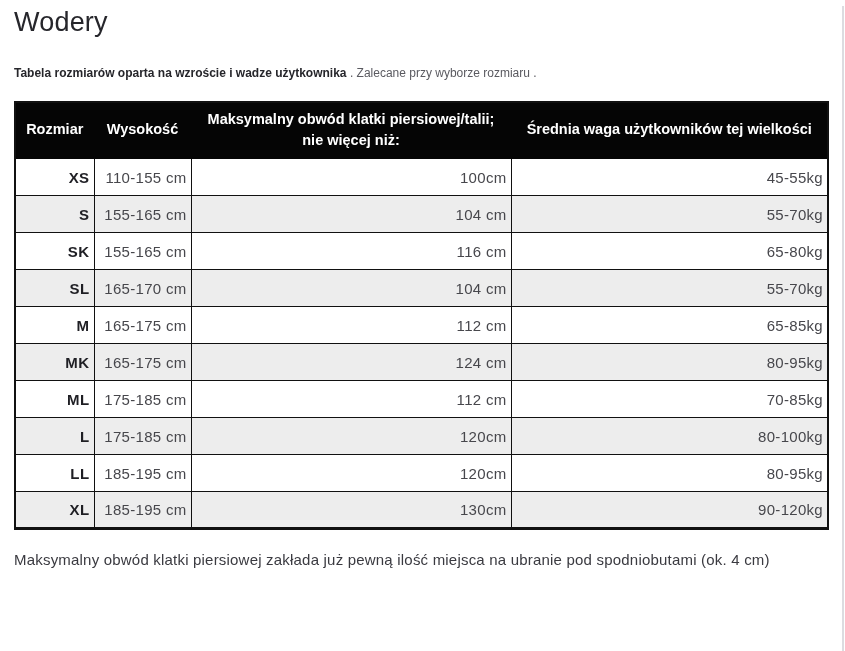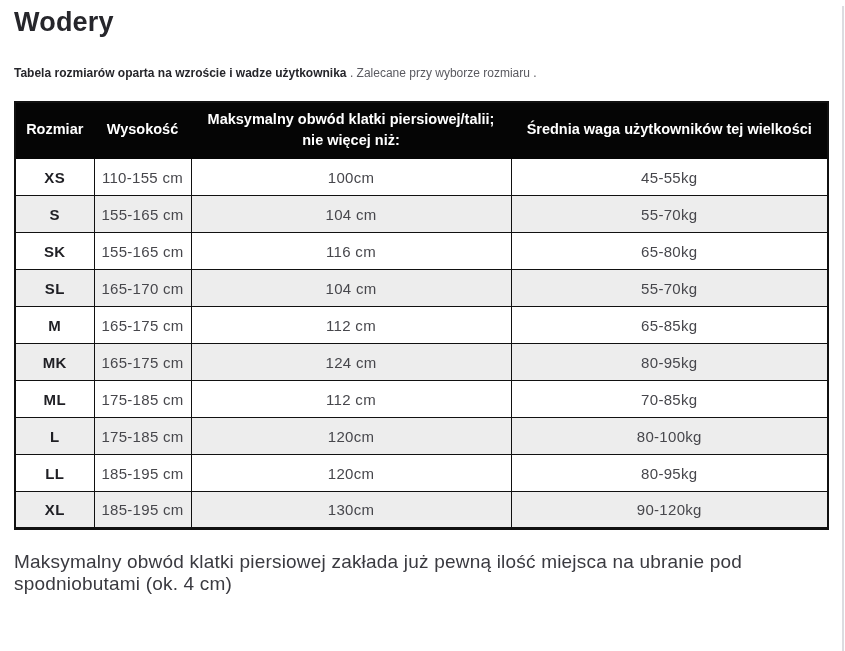--- a/index.html
+++ b/index.html
@@ -22,21 +22,21 @@
     position: absolute;
     top: 0;
     right: 1px;
     width: 2px;
     height: 651px;
     background: #dcdce0;
   }
   h1.page-title {
     margin: 6px 0 0 0;
     font-size: 27px;
-    font-weight: 700;
+    font-weight: 400;
     color: #26262b;
     letter-spacing: 0.2px;
     line-height: 1.2;
   }
   p.intro {
     margin: 27px 0 0 0;
     font-size: 12px;
     line-height: 1.35;
     color: #5a5a60;
   }
@@ -59,42 +59,42 @@
     font-size: 14.5px;
     line-height: 1.5;
     height: 57px;
     text-align: center;
     vertical-align: middle;
     border: 1px solid #050505;
     padding: 2px 6px;
   }
   table.size-table tbody td {
     height: 37px;
-    text-align: center;
+    text-align: right;
     vertical-align: middle;
     border: 1px solid #111111;
     font-size: 15px;
     color: #47474c;
     padding: 2px 4px;
     letter-spacing: 0.3px;
   }
   table.size-table tbody td.size-cell {
     font-weight: 700;
     color: #1f1f24;
     letter-spacing: 0.4px;
   }
   table.size-table tbody tr:nth-child(even) {
     background: #ededed;
   }
   table.size-table tbody tr:nth-child(odd) {
     background: #ffffff;
   }
   p.footnote {
     margin: 21px 0 0 0;
-    font-size: 19px;
+    font-size: 15px;
     color: #3a3a40;
     letter-spacing: 0.2px;
   }
 </style>
 </head>
 <body>
 
 <div class="page">
 
   <h1 class="page-title">Wodery</h1>

